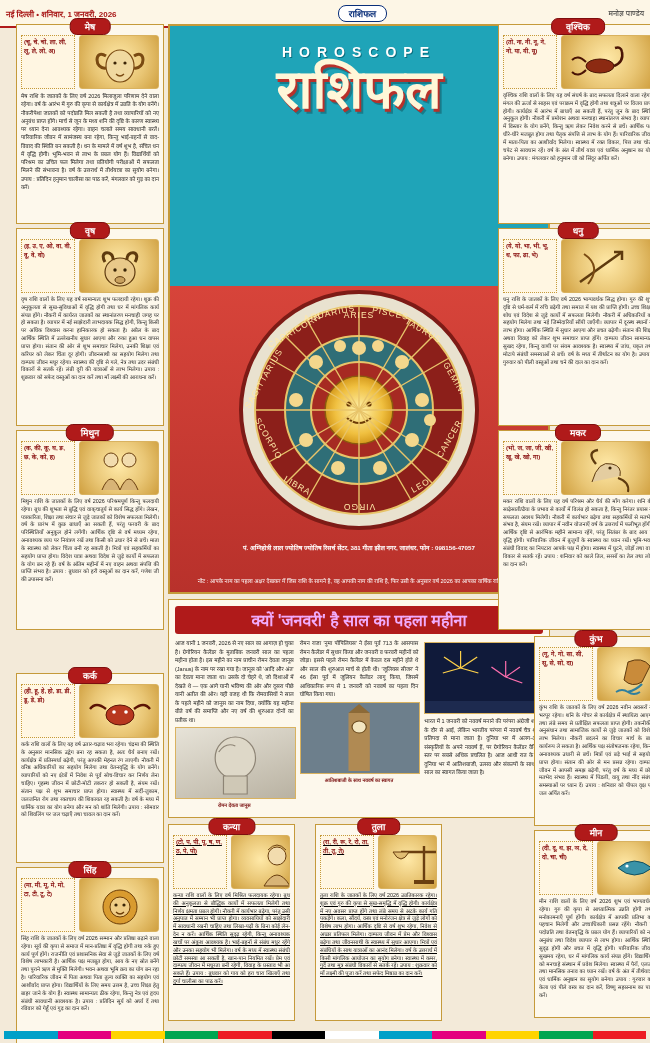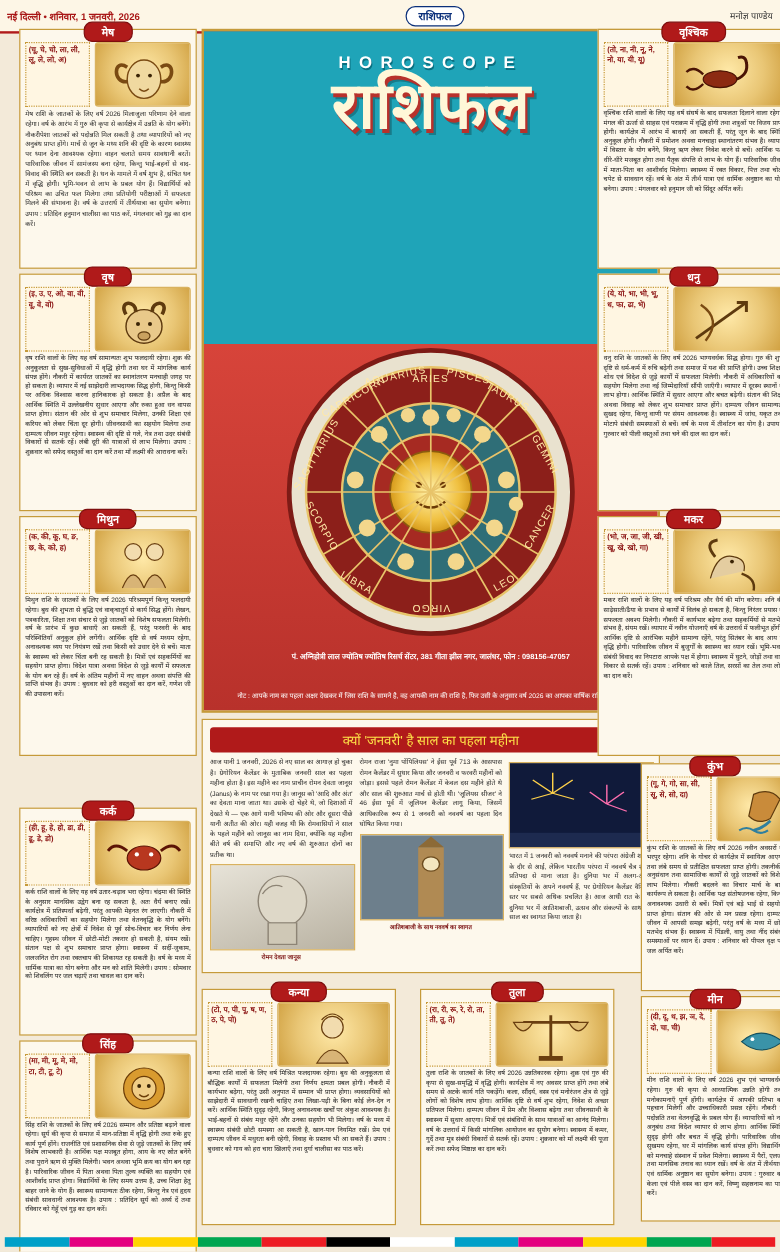--- a/index.html
+++ b/index.html
@@ -94,21 +94,21 @@
     position:absolute;left:8px;bottom:6px;right:8px;
     color:#fff;font-size:5.6px;line-height:1.4;text-align:center;
   }
 
   
   .article{
     border:1px solid #c59a3a;background:#fdf8ec;margin-top:5px;
     padding:6px 6px 5px 6px;box-sizing:border-box;
   }
   .article-title{
-    background:#b01a1a;color:#fde047;font-size:11px;font-weight:normal;
+    background:#b01a1a;color:#f0abfc;font-size:16px;font-weight:bold;
     text-align:center;padding:3px 4px;border-radius:3px;margin-bottom:5px;
   }
   .article-cols{display:flex;gap:6px;}
   .article-col{flex:1;font-size:5.5px;line-height:1.55;text-align:justify;color:#1d1d1d;}
   .art-fig{
     width:100%;height:70px;border:1px solid #d9b25f;margin:3px 0;
     background:linear-gradient(160deg,#cfd8dc,#8f9ba3);position:relative;overflow:hidden;
   }
   .art-fig.fireworks{background:linear-gradient(180deg,#0b1a3a,#29225a);}
   .art-fig.bust{background:linear-gradient(160deg,#e7e3d8,#b9b2a2);}
@@ -419,21 +419,21 @@
               <path d="M20 26 q16-14 34 0 q-18 14-34 0 z" fill="#3a93a8" stroke="#13505f"></path>
               <path d="M54 26 l12-8 v16 z" fill="#2b7d90" stroke="#13505f"></path>
               <circle cx="29" cy="24" r="1.6" fill="#fff"></circle>
             </svg>
           </div>
         </div>
         <div class="sign-body tall">मीन राशि वालों के लिए वर्ष 2026 शुभ एवं भाग्यवर्धक रहेगा। गुरु की कृपा से आध्यात्मिक उन्नति होगी तथा मनोकामनाएँ पूर्ण होंगी। कार्यक्षेत्र में आपकी प्रतिभा को पहचान मिलेगी और उच्चाधिकारी प्रसन्न रहेंगे। नौकरी में पदोन्नति तथा वेतनवृद्धि के प्रबल योग हैं। व्यापारियों को नए अनुबंध तथा विदेश व्यापार से लाभ होगा। आर्थिक स्थिति सुदृढ़ होगी और बचत में वृद्धि होगी। पारिवारिक जीवन सुखमय रहेगा, घर में मांगलिक कार्य संपन्न होंगे। विद्यार्थियों को मनचाहे संस्थान में प्रवेश मिलेगा। स्वास्थ्य में पैरों, एलर्जी तथा मानसिक तनाव का ध्यान रखें। वर्ष के अंत में तीर्थयात्रा एवं धार्मिक अनुष्ठान का सुयोग बनेगा। उपाय : गुरुवार को केला एवं पीले वस्त्र का दान करें, विष्णु सहस्रनाम का पाठ करें।</div>
       </div>
     </div>
 
-    <div style="position:absolute;left:152px;top:800px;width:344px;display:flex;gap:20px;">
+    <div style="position:absolute;left:152px;top:800px;width:274px;display:flex;gap:20px;text-decoration:underline;">
       <div class="sign-box" style="flex:1;height:197px">
         <div class="sign-title">कन्या</div>
         <div class="sign-head">
           <div class="sign-letters">(टो, प, पी, पू, ष, ण, ठ, पे, पो)</div>
           <div class="sign-emblem">
             <svg width="90" height="52" viewBox="0 0 90 52">
               <circle cx="45" cy="20" r="9" fill="#f2dcae" stroke="#6a3f10"></circle>
               <path d="M32 50 q13-22 26 0 z" fill="#d8b476" stroke="#6a3f10"></path>
               <path d="M36 14 q9-10 18 0" stroke="#6a3f10" fill="none"></path>
             </svg>

